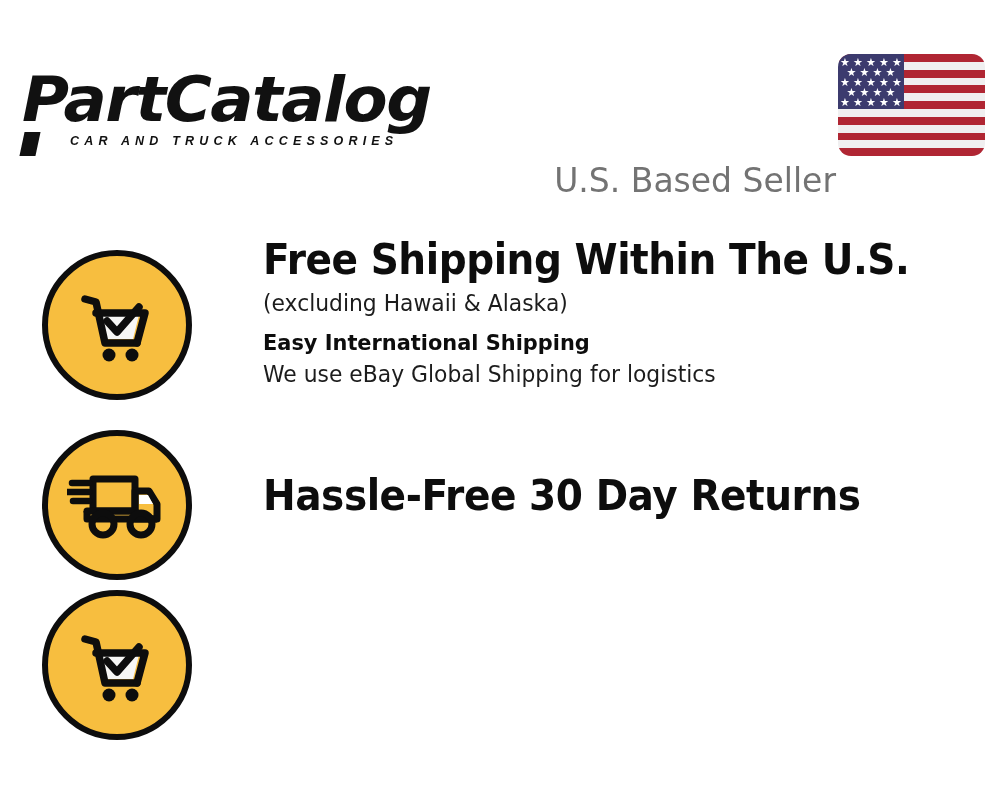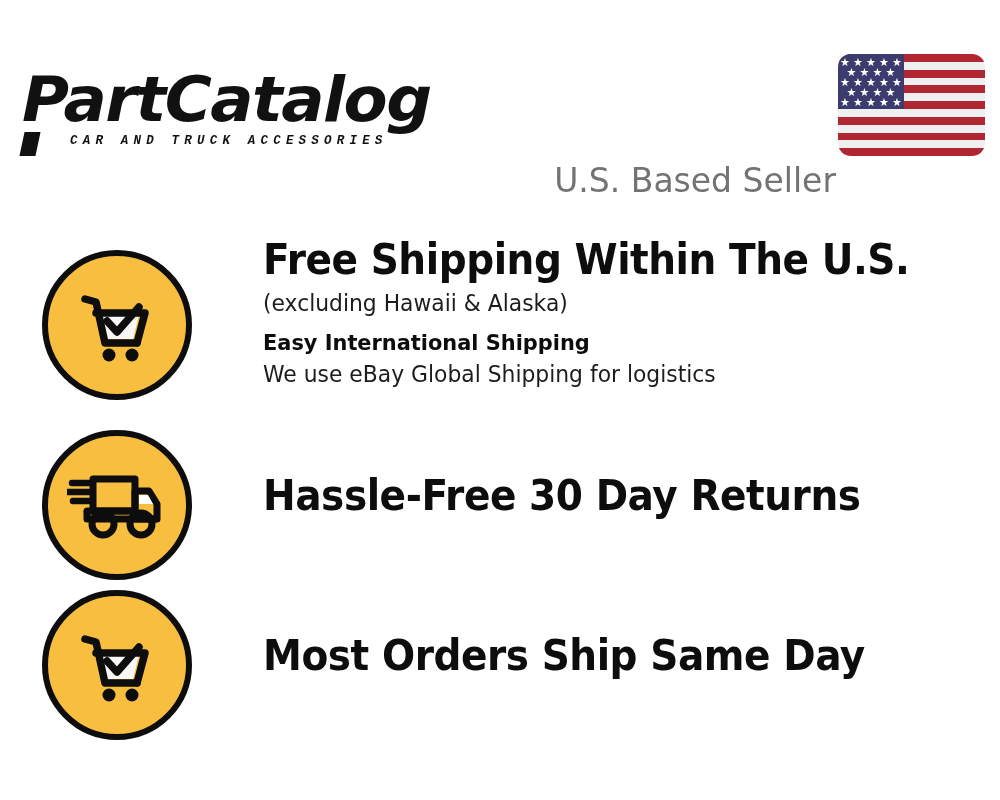--- a/index.html
+++ b/index.html
@@ -43,21 +43,21 @@
     line-height: 64px;
     letter-spacing: -1.5px;
     color: #111111;
     white-space: nowrap;
     transform: scaleX(1.02);
     transform-origin: left center;
   }
   #brand-tagline {
     margin-top: 2px;
     margin-left: 48px;
-    font-family: Liberation Mono, monospace;
+    font-family: Liberation Sans, sans-serif;
     font-weight: 700;
     font-style: italic;
     font-size: 12.5px;
     letter-spacing: 5.2px;
     color: #111111;
     white-space: nowrap;
   }
   #brand-slash {
     position: absolute;
     left: 22px;
@@ -311,16 +311,13 @@
   <div class="feature-icon">
     <svg width="96" height="96" viewBox="0 0 96 96">
       <polygon points="30,38 70,38 64,62 36,62" fill="#f7f7f5"></polygon>
       <path d="M16,22 L27,25 L36,66 L68,66" fill="none" stroke="#0d0d0d" stroke-width="7.5" stroke-linecap="round" stroke-linejoin="round"></path>
       <path d="M27,36 L76,36 L68,66" fill="none" stroke="#0d0d0d" stroke-width="7.5" stroke-linecap="round" stroke-linejoin="round"></path>
       <path d="M38,44 L48,55 L70,30" fill="none" stroke="#0d0d0d" stroke-width="7.5" stroke-linecap="round" stroke-linejoin="round"></path>
       <circle cx="40" cy="78" r="6.5" fill="#0d0d0d"></circle>
       <circle cx="63" cy="78" r="6.5" fill="#0d0d0d"></circle>
     </svg>
   </div>
-  <div class="feature-text">
-    <div class="feature-title">Most Orders Ship Same Day</div>
-  </div>
 </div>
 
 </body></html>

